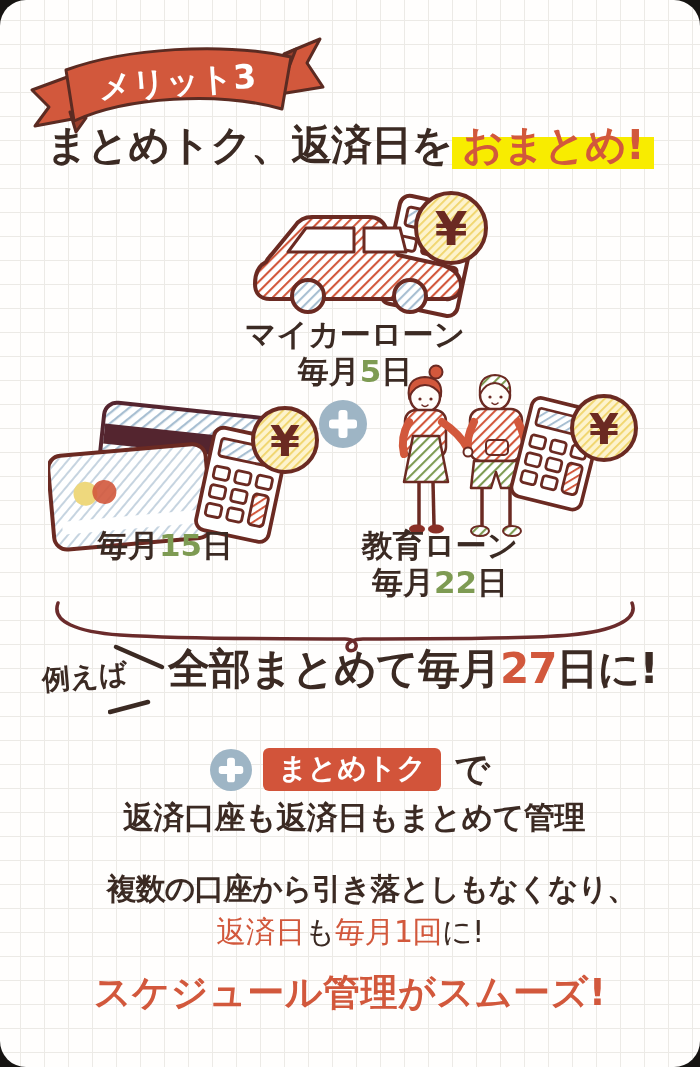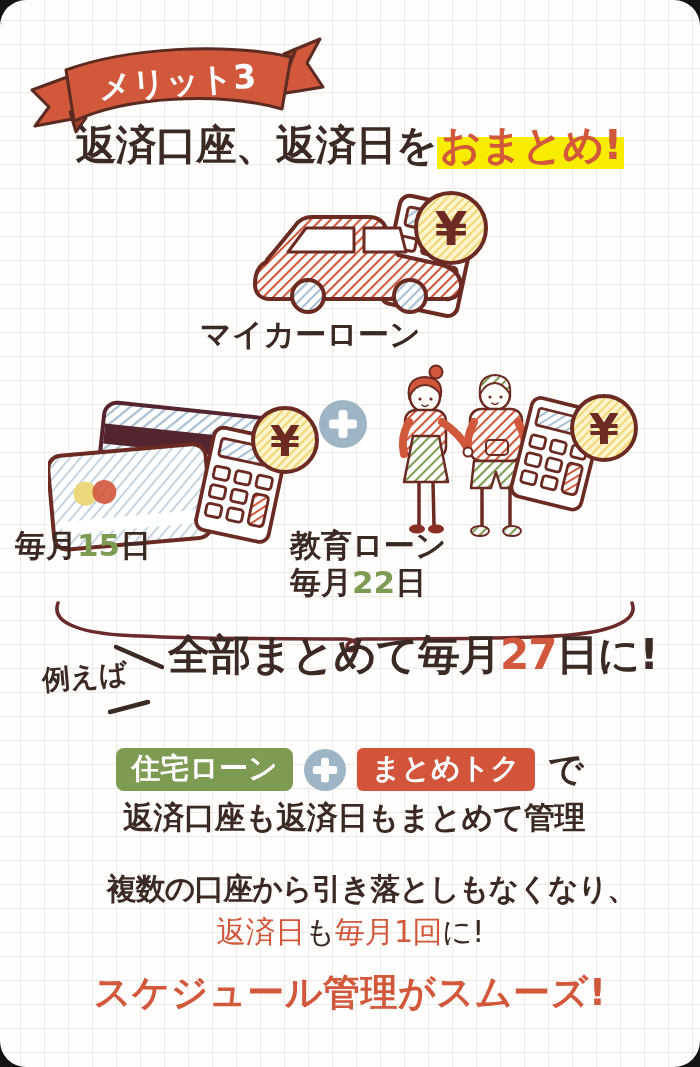--- a/index.html
+++ b/index.html
@@ -11,24 +11,24 @@
     background-image:linear-gradient(#eceae6 1px,transparent 1px),
                      linear-gradient(90deg,#eceae6 1px,transparent 1px);
     background-size:24px 24px;background-position:-4px -4px;
   }
   .abs{position:absolute;}
   .dark{color:#3b2a23;}
   .orange{color:#d2583c;}
   .green-num{color:#7e9b53;}
   .center{left:0;right:0;text-align:center;}
   .title{top:118px;font-size:41px;font-weight:700;letter-spacing:-1px;color:#3b2a23;white-space:nowrap;}
-  .title .hl{color:#d2583c;background:linear-gradient(180deg,transparent 34%,#f8ec00 34%);padding:0 3px;}
-  .loan-label{font-weight:700;font-size:31px;color:#3b2a23;text-align:left;line-height:37px;white-space:nowrap;}
+  .title .hl{color:#d2583c;background:linear-gradient(180deg,transparent 34%,#f8ec00 34%);padding:0 10px;}
+  .loan-label{font-weight:700;font-size:31px;color:#3b2a23;text-align:center;line-height:37px;white-space:nowrap;}
   .lead{top:658px;left:42px;font-size:28px;font-weight:700;color:#3b2a23;transform:rotate(-5deg);}
-  .example-main{top:627px;left:168px;font-size:42px;font-weight:700;letter-spacing:-1px;color:#3b2a23;white-space:nowrap;}
+  .example-main{top:641px;left:168px;font-size:42px;font-weight:700;letter-spacing:-1px;color:#3b2a23;white-space:nowrap;}
   .badge-row{top:746px;left:0;right:0;display:flex;justify-content:center;align-items:center;gap:11px;}
   .badge{font-size:29px;font-weight:700;color:#fff;padding:5px 15px 7px;border-radius:8px;line-height:1.1;}
   .badge.g{background:#7e9b53;}
   .badge.o{background:#d2543a;border-radius:6px;}
   .badge-suffix{font-size:35px;font-weight:700;color:#3b2a23;margin-left:2px;}
   .caption{top:797px;font-size:31px;font-weight:700;color:#3b2a23;letter-spacing:-0.5px;white-space:nowrap;padding-left:8px;}
   .note1{top:869px;font-size:30px;font-weight:700;letter-spacing:-1px;color:#3b2a23;white-space:nowrap;margin-left:43px;}
   .note2{top:912px;font-size:30px;font-weight:400;letter-spacing:-0.5px;white-space:nowrap;}
   .footer{top:968px;font-size:37px;font-weight:700;letter-spacing:0.5px;color:#d2583c;white-space:nowrap;}
   svg text.ribbon-t{font-family:"DejaVu Sans","Liberation Sans",sans-serif;font-weight:700;}
@@ -43,21 +43,21 @@
       <path d="M 44 48 L 6 62 L 23 79 L 9 98 L 52 90 Z" fill="#d2583c"></path>
       <path d="M 258 26 L 294 11 L 281 35 L 297 59 L 254 66 Z" fill="#d2583c"></path>
       <path d="M 44 84 L 60 90 L 50 104 Z" fill="#9c402d"></path>
       <path d="M 256 28 L 270 21 L 263 39 Z" fill="#9c402d"></path>
       <path d="M 40 42 C 100 20 196 14 265 29 L 256 81 C 192 63 100 69 48 93 Z" fill="#d2583c"></path>
     </g>
     <text class="ribbon-t" x="152" y="65" text-anchor="middle" font-size="33" fill="#ffffff" transform="rotate(-4 152 65)">メリット3</text>
   </svg>
 
   <div class="abs center title">
-    <span>返済口座、返済日を</span><span class="hl">おまとめ!</span>
+    <span>まとめトク、返済日を</span><span class="hl">おまとめ!</span>
   </div>
 
   <svg class="abs" style="left:250px;top:190px;" width="240" height="145" viewBox="0 0 240 145">
     <defs>
       <pattern id="p1r" width="7" height="7" patternUnits="userSpaceOnUse" patternTransform="rotate(45)">
         <rect width="7" height="7" fill="#ffffff"></rect>
           <line x1="0" y1="0" x2="0" y2="7" stroke="#d2583c" stroke-width="4.2"></line>
       </pattern>
       <pattern id="p1b" width="7" height="7" patternUnits="userSpaceOnUse" patternTransform="rotate(45)">
         <rect width="7" height="7" fill="#ffffff"></rect>
@@ -93,20 +93,21 @@
       <path d="M 16 72 C 8 76 5 84 5 94 C 5 103 10 109 20 109 L 196 109 C 206 109 211 103 211 96 C 211 86 204 79 193 75 L 148 65 L 136 38 C 133 31 127 27 119 27 L 62 27 C 55 27 49 30 45 36 L 22 64 C 18 68 17 70 16 72 Z" fill="url(#p1r)" stroke="#6b2a22" stroke-width="4" stroke-linejoin="round"></path>
       <path d="M 56 38 L 104 38 L 104 62 L 38 62 Z" fill="#ffffff" stroke="#6b2a22" stroke-width="3" stroke-linejoin="round"></path>
       <path d="M 114 38 L 150 38 L 156 62 L 114 62 Z" fill="#ffffff" stroke="#6b2a22" stroke-width="3" stroke-linejoin="round"></path>
       <circle cx="58" cy="106" r="16" fill="url(#p1b)" stroke="#6b2a22" stroke-width="4"></circle>
       <circle cx="160" cy="106" r="16" fill="url(#p1b)" stroke="#6b2a22" stroke-width="4"></circle>
     </g>
   </svg>
 
   <div class="abs loan-label" style="left:200px;top:316px;width:310px;">
     <div>マイカーローン</div>
+    <div><span>毎月</span><span class="green-num">5</span><span>日</span></div>
   </div>
 
   <svg class="abs" style="left:319px;top:400px;" width="48" height="48" viewBox="0 0 48 48">
     <circle cx="24" cy="24" r="24" fill="#9eb5c5"></circle>
     <rect x="10" y="19.5" width="28" height="9" rx="3" fill="#ffffff"></rect>
     <rect x="19.5" y="10" width="9" height="28" rx="3" fill="#ffffff"></rect>
   </svg>
 
   <svg class="abs" style="left:48px;top:398px;" width="275" height="170" viewBox="0 0 275 170">
     <defs>
@@ -251,21 +252,20 @@
   <div class="abs lead">例えば</div>
   <svg class="abs" style="left:108px;top:642px;" width="58" height="76" viewBox="0 0 58 76">
     <line x1="8" y1="5" x2="54" y2="25" stroke="#3b2a23" stroke-width="4.5" stroke-linecap="round"></line>
     <line x1="2" y1="70" x2="40" y2="60" stroke="#3b2a23" stroke-width="4.5" stroke-linecap="round"></line>
   </svg>
   <div class="abs example-main">
     <span>全部まとめて毎月</span><span class="orange">27</span><span>日に!</span>
   </div>
 
   <div class="abs badge-row">
-    <span class="badge g">住宅ローン</span>
     <svg width="42" height="42" viewBox="0 0 48 48">
       <circle cx="24" cy="24" r="24" fill="#9eb5c5"></circle>
       <rect x="10" y="19.5" width="28" height="9" rx="3" fill="#ffffff"></rect>
       <rect x="19.5" y="10" width="9" height="28" rx="3" fill="#ffffff"></rect>
     </svg>
     <span class="badge o">まとめトク</span>
     <span class="badge-suffix">で</span>
   </div>
   <div class="abs center caption">返済口座も返済日もまとめて管理</div>
 

